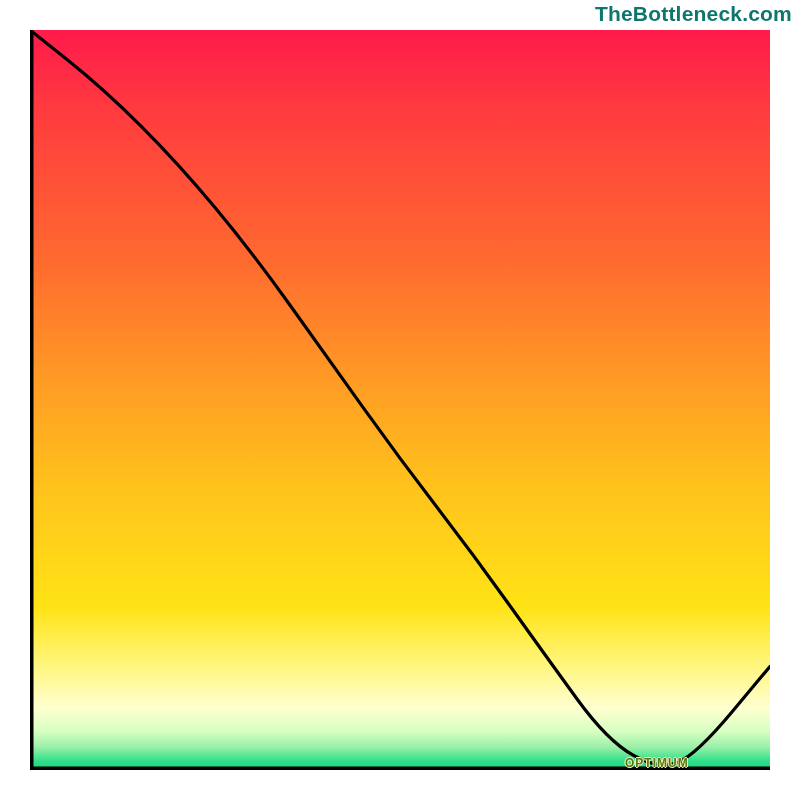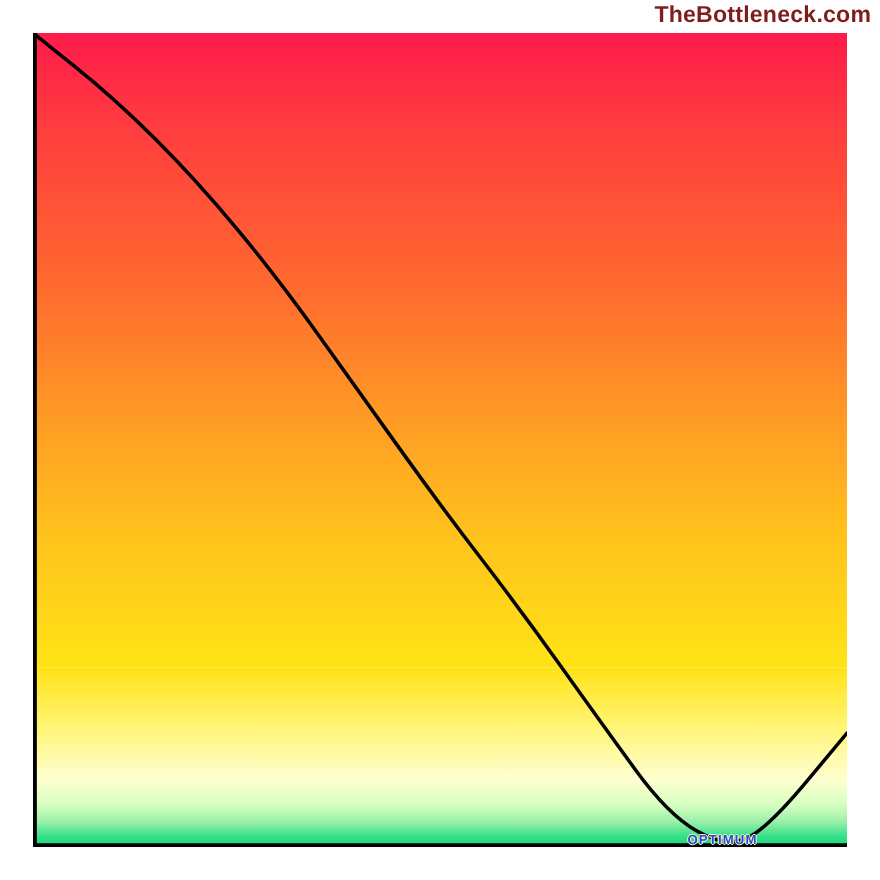--- a/index.html
+++ b/index.html
@@ -15,21 +15,21 @@
     width: 800px;
     height: 800px;
   }
   .watermark {
     position: absolute;
     top: 2px;
     right: 8px;
     font-family: Arial, Helvetica, sans-serif;
     font-size: 21px;
     font-weight: 600;
-    color: #7f1d1d;
+    color: #0f766e;
     letter-spacing: 0.2px;
     user-select: none;
   }
   .plot {
     position: absolute;
     left: 30px;
     top: 30px;
     width: 740px;
     height: 740px;
   }
@@ -79,21 +79,21 @@
     width: 100%;
     height: 100%;
     pointer-events: none;
   }
   .marker {
     position: absolute;
     font-family: Arial, Helvetica, sans-serif;
     font-size: 12px;
     font-weight: 700;
     letter-spacing: 1px;
-    color: #1d4ed8;
+    color: #4d7c0f;
     text-shadow:
       -1px 0 #ffeec2,
        1px 0 #ffeec2,
        0 -1px #ffeec2,
        0  1px #ffeec2;
     whitespace: nowrap;
     user-select: none;
   }
 </style>
 </head>

